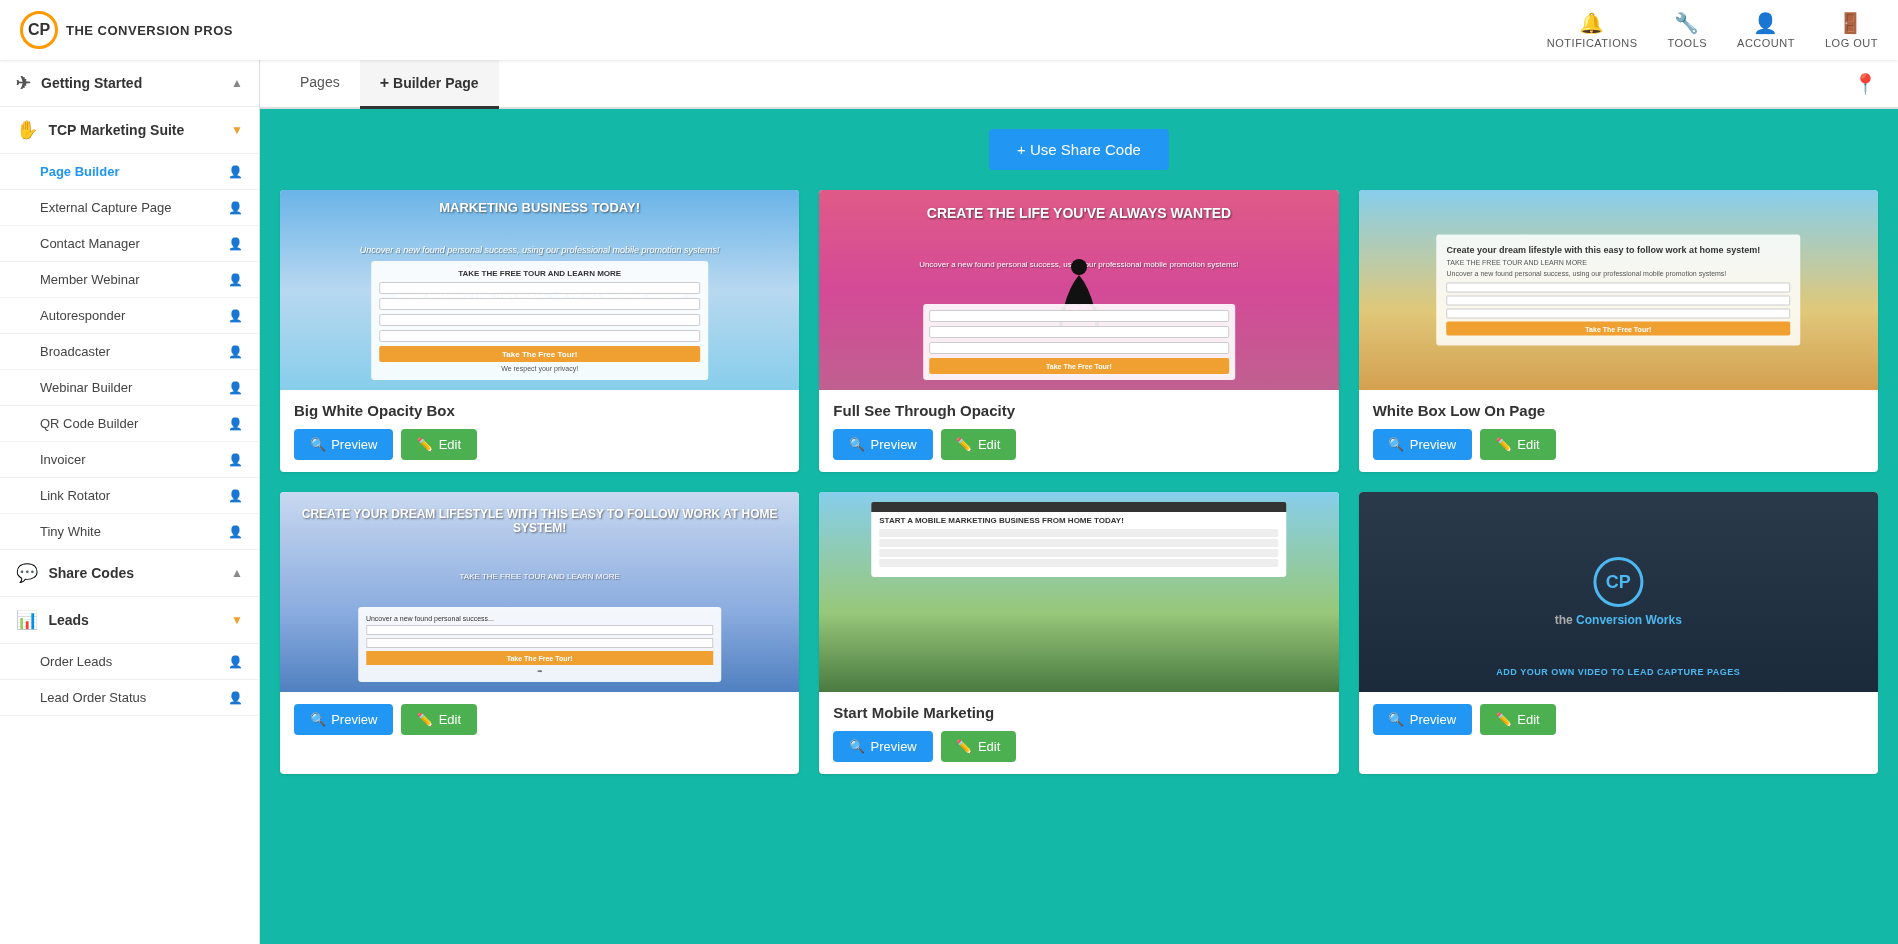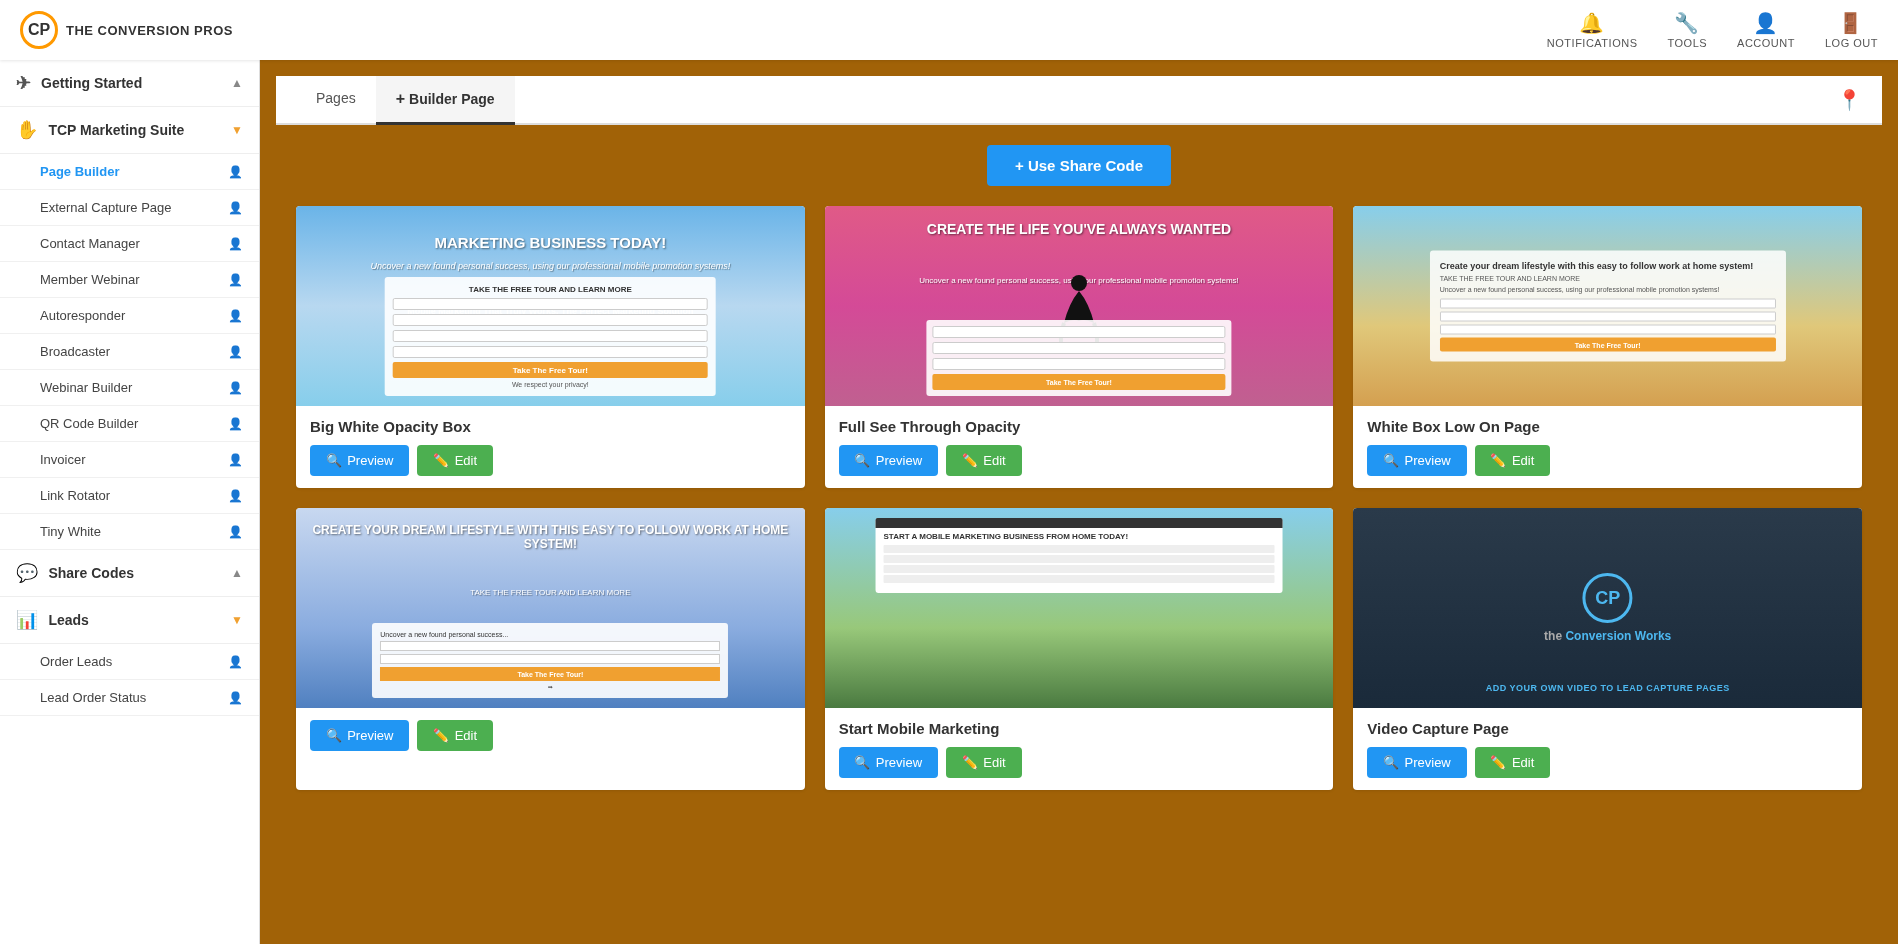--- a/index.html
+++ b/index.html
@@ -93,22 +93,22 @@
       border-bottom: 1px solid #f0f0f0;
       font-size: 13px;
     }
     .sidebar-item.active { color: #2196f3; font-weight: bold; }
     .sidebar-item-right { color: #ccc; font-size: 12px; }
 
     
     .main {
       flex: 1;
       overflow-y: auto;
-      background: #a16207;
-      padding: 16px;
+      background: #14b8a6;
+      padding: 0;
     }
 
     
     .tabs-bar {
       background: #fff;
       display: flex;
       align-items: center;
       justify-content: space-between;
       border-bottom: 2px solid #ddd;
       padding: 0 20px;
@@ -152,21 +152,21 @@
       background: #2196f3;
       color: #fff;
       border: none;
       padding: 12px 28px;
       font-size: 15px;
       border-radius: 4px;
       cursor: pointer;
       display: flex;
       align-items: center;
       gap: 6px;
-      font-weight: bold;
+      font-weight: normal;
     }
 
     
     .pages-grid {
       display: grid;
       grid-template-columns: repeat(3, 1fr);
       gap: 20px;
     }
     .page-card {
       background: #fff;
@@ -457,21 +457,21 @@
     <div class="content">
 
       <div class="share-code-container">
         <button class="btn-share-code">+ Use Share Code</button>
       </div>
 
       <div class="pages-grid">
 
         <div class="page-card">
           <div class="page-card-image preview-blue" style="position:relative;">
-            <div class="mockup-text" style="font-size:15px; top:28px;">MARKETING BUSINESS TODAY!</div>
+            <div class="mockup-text" style="font-size:13px; top:10px;">MARKETING BUSINESS TODAY!</div>
             <div class="mockup-sub" style="top:55px; font-style:italic;">Uncover a new found personal success, using our professional mobile promotion systems!</div>
             <div style="position:absolute; top:100px; left:0; right:0; text-align:center; font-size:9px; color:#fff; font-weight:bold;">Mobile Marketing That Truly Works. The Perfect Marketing Solution</div>
             <div class="mockup-form" style="bottom:10px; width:65%;">
               <div style="text-align:center; font-size:8px; font-weight:bold; margin-bottom:4px;">TAKE THE FREE TOUR AND LEARN MORE</div>
               <div class="mockup-form-field"></div>
               <div class="mockup-form-field"></div>
               <div class="mockup-form-field"></div>
               <div class="mockup-form-field"></div>
               <div class="mockup-form-btn" style="display:flex;align-items:center;justify-content:center;color:#fff;font-size:8px;font-weight:bold;">Take The Free Tour!</div>
               <div style="font-size:7px; color:#555; text-align:center; margin-top:3px;">We respect your privacy!</div>
@@ -577,21 +577,20 @@
 
         <div class="page-card">
           <div class="page-card-image preview-dark" style="position:relative;">
             <div class="mockup-logo">
               <div class="mockup-logo-circle">CP</div>
               <div style="font-size:12px; color:#aaa;">the <strong style="color:#4db8f0;">Conversion Works</strong></div>
             </div>
             <div class="mockup-add-video">ADD YOUR OWN VIDEO TO LEAD CAPTURE PAGES</div>
           </div>
           <div class="page-card-info">
-            <div class="page-card-title">Video Capture Page</div>
             <div class="page-card-actions">
               <button class="btn-preview">🔍 <span>Preview</span></button>
               <button class="btn-edit">✏️ <span>Edit</span></button>
             </div>
           </div>
         </div>
 
       </div>
     </div>
   </div>

